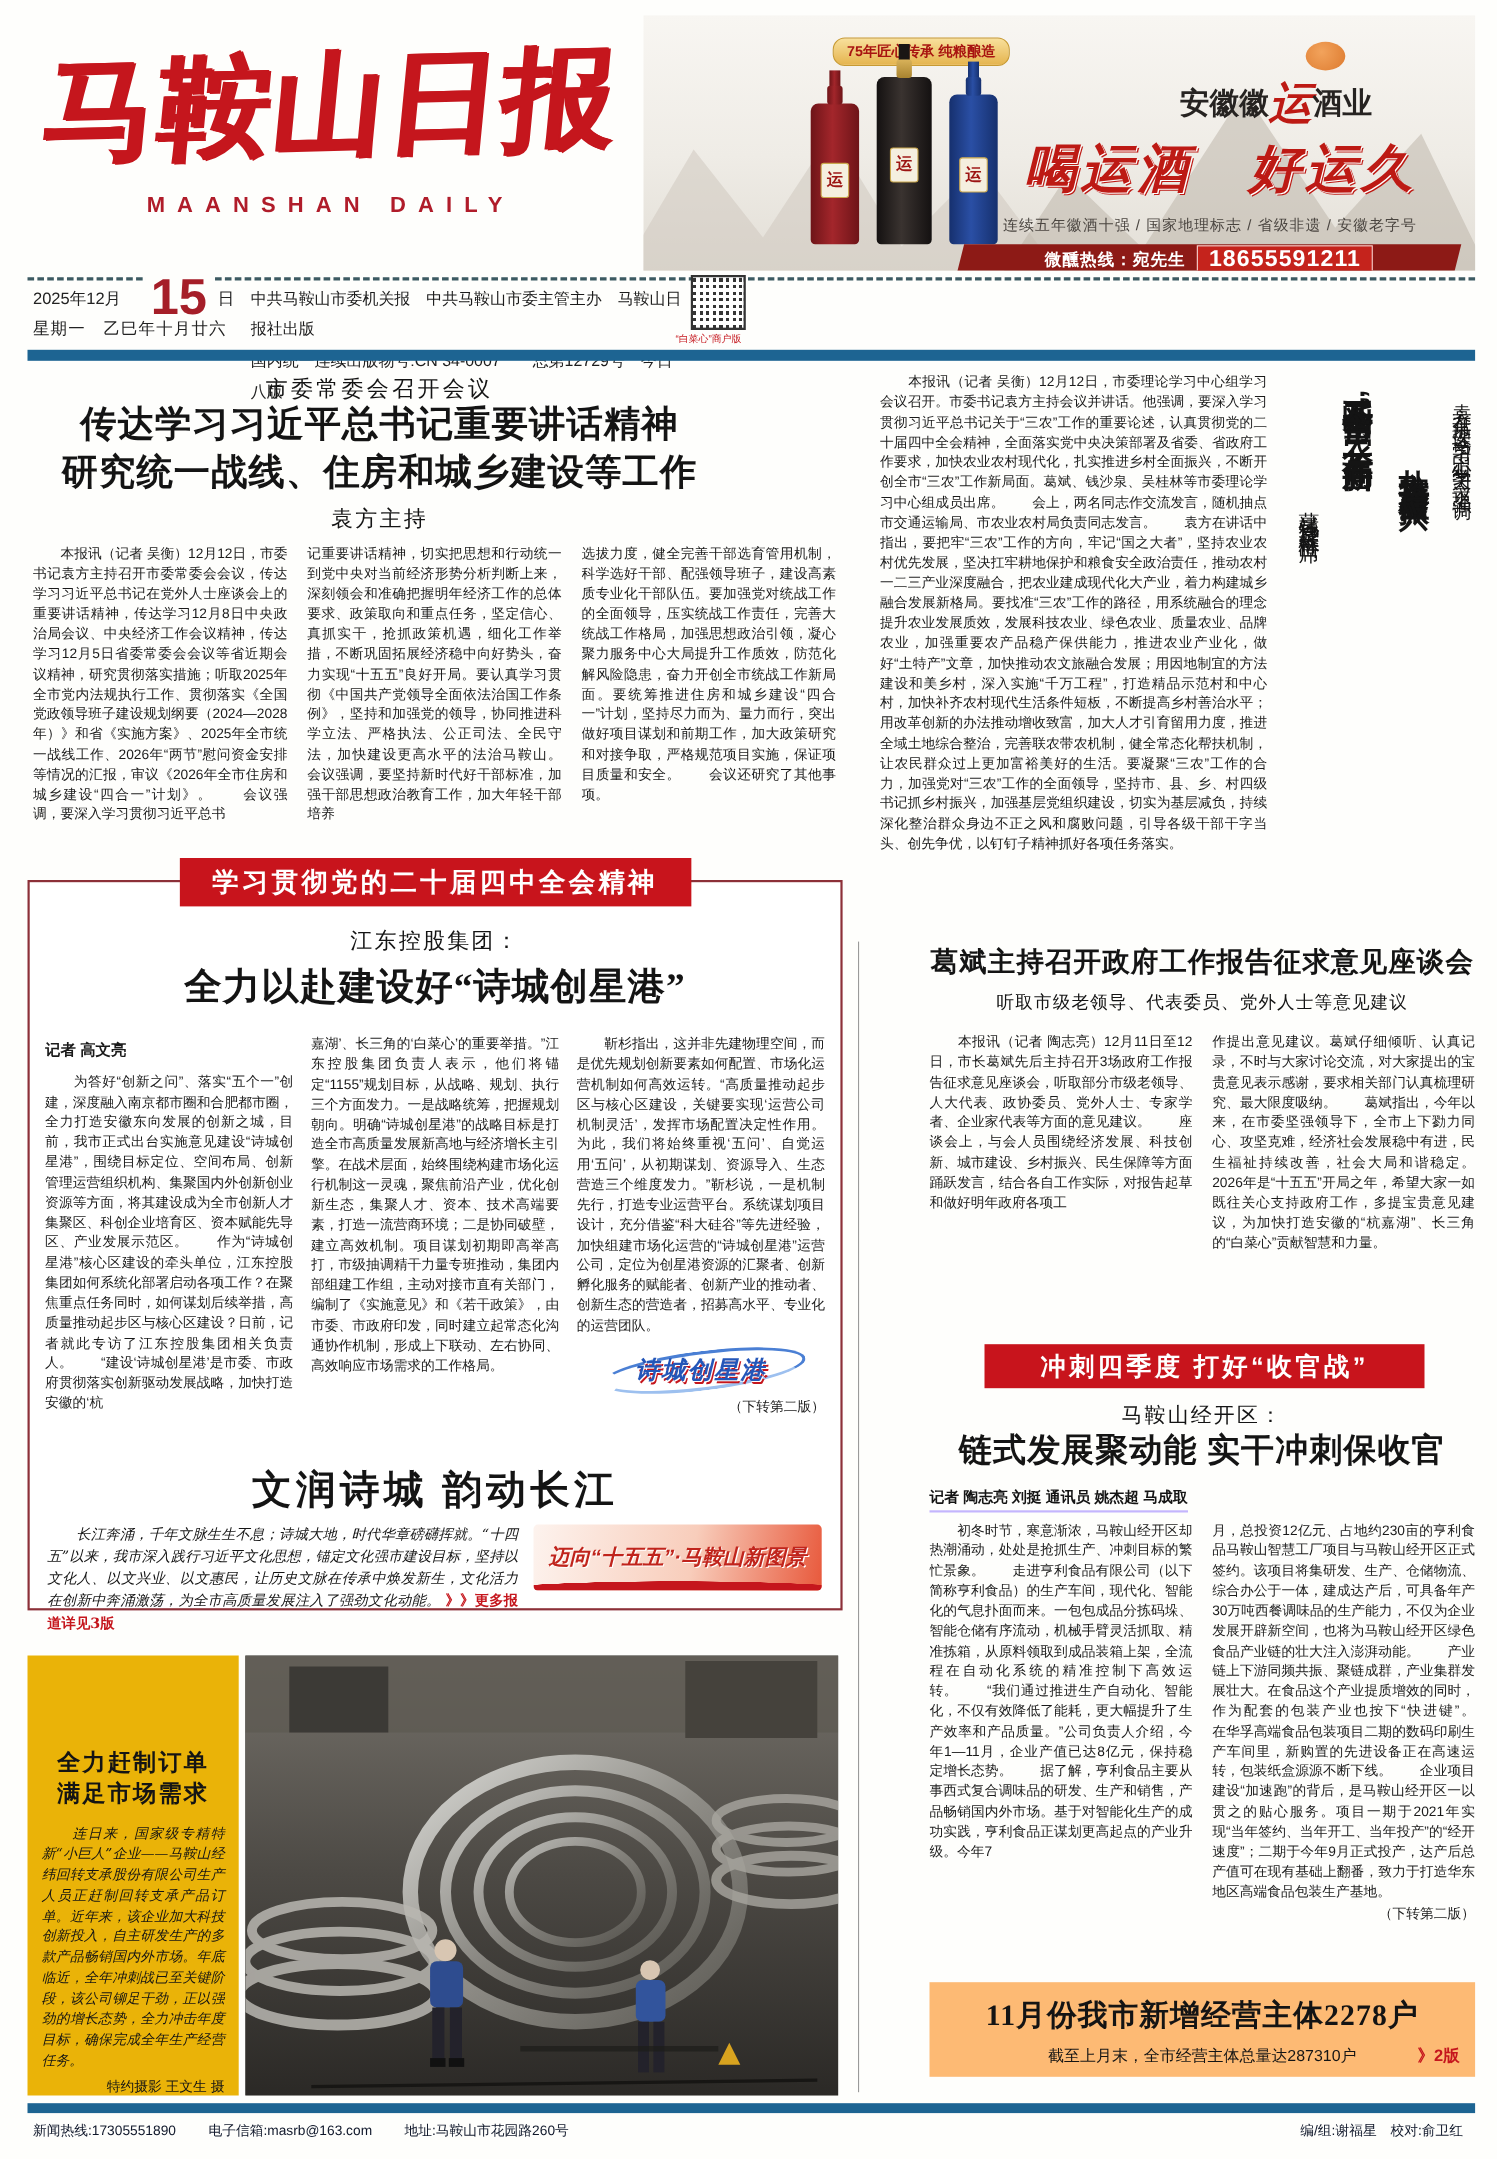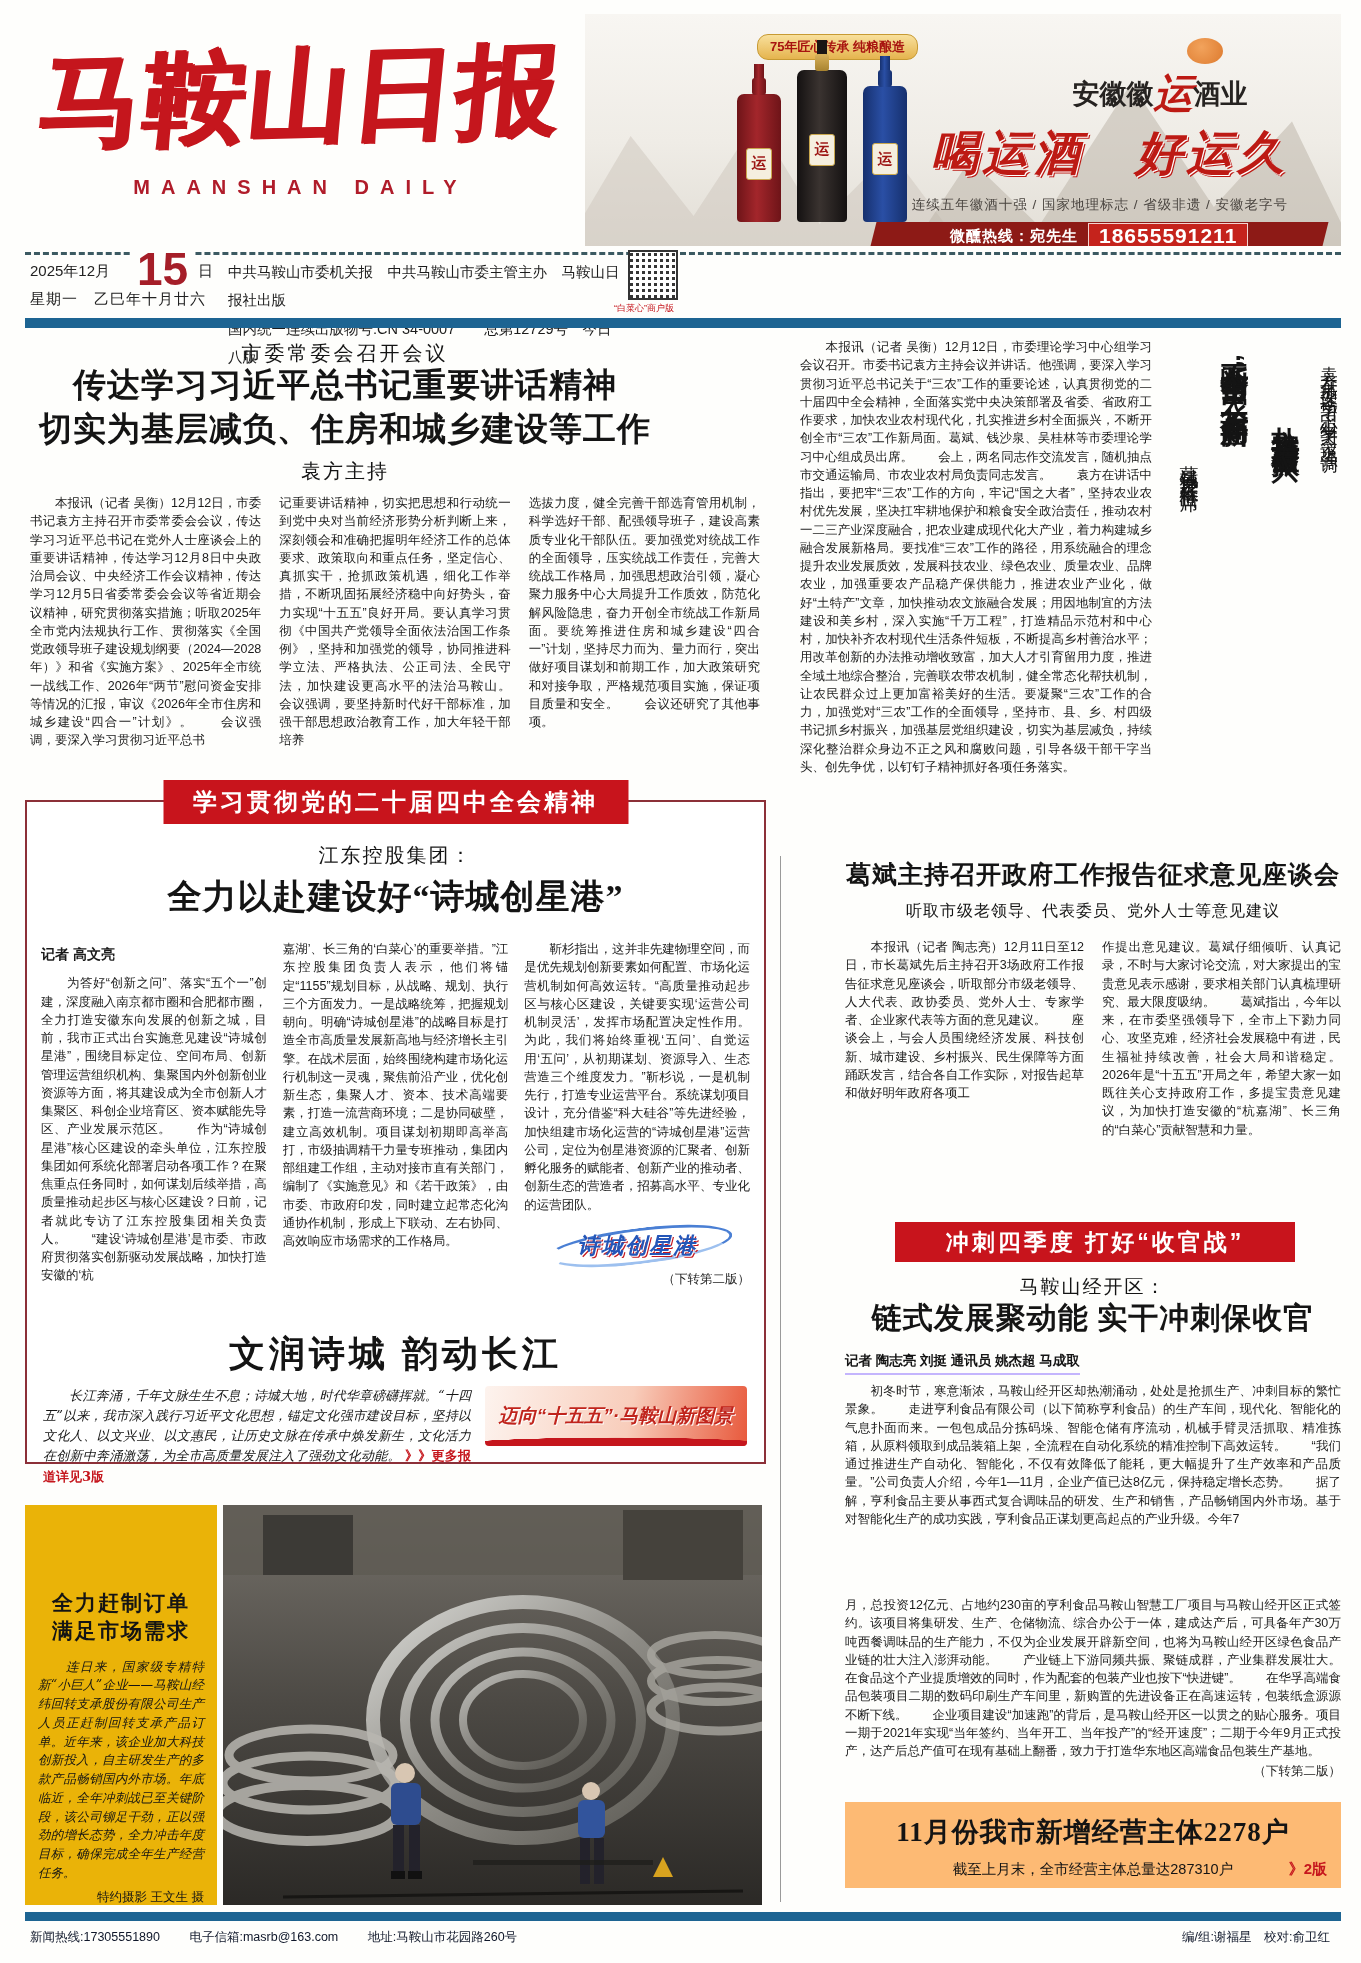--- a/index.html
+++ b/index.html
@@ -121,21 +121,21 @@
   .gb-head{text-align:center;font-weight:900;font-size:25px;letter-spacing:1px;}
   .gb-deck{text-align:center;font-size:16px;margin-top:10px;letter-spacing:1px;}
   .gb-body{margin-top:16px;height:238px;display:flex;gap:18px;overflow:hidden;}
   .gb-body>div{flex:1;overflow:hidden;}
 
   .sp-banner{left:895px;top:1222px;width:400px;height:40px;background:#c8141c;color:#fff;display:flex;align-items:center;justify-content:center;
       font-weight:900;font-size:23px;letter-spacing:3px;}
   .sp-kicker{left:845px;top:1274px;width:496px;font-size:19px;letter-spacing:2px;}
   .sp-head{left:845px;top:1298px;width:496px;font-weight:900;font-size:30px;letter-spacing:1px;}
   .sp-byline{left:845px;top:1352px;font-size:13.5px;font-weight:bold;border-bottom:2px solid #c4b5fd;padding-bottom:3px;}
-  .sp-body{left:845px;top:1382px;width:496px;height:410px;display:flex;gap:18px;overflow:hidden;flex-direction:column;}
+  .sp-body{left:845px;top:1382px;width:496px;height:410px;display:flex;gap:18px;overflow:hidden;}
   .sp-body>div{flex:1;overflow:hidden;}
   .sp-jump{text-align:right;margin-top:2px;}
 
   .brief{left:845px;top:1802px;width:496px;height:86px;background:#fdba74;box-sizing:border-box;padding-top:12px;}
   .brief-head{text-align:center;font-weight:900;font-size:27px;letter-spacing:1px;}
   .brief-row{position:relative;margin-top:10px;text-align:center;font-size:14.5px;}
   .brief-link{position:absolute;right:14px;top:0;color:#c5161d;font-weight:900;font-size:15px;}
 
   
   .fbar{left:25px;top:1912px;width:1316px;height:9px;background:#1d6492;}
@@ -192,21 +192,21 @@
   <div class="abs dl-center">
     <div>中共马鞍山市委机关报　中共马鞍山市委主管主办　马鞍山日报社出版</div>
     <div>国内统一连续出版物号:CN 34-0007　　总第12729号　今日八版</div>
   </div>
   <div class="abs qr"></div>
   <div class="abs qr-cap">“白菜心”商户版</div>
   <div class="abs bluebar"></div>
 
   <div class="abs ctr serif a1-kicker">市委常委会召开会议</div>
   <div class="abs ctr a1-h" style="top:364px;">传达学习习近平总书记重要讲话精神</div>
-  <div class="abs ctr a1-h" style="top:408px;">切实为基层减负、住房和城乡建设等工作</div>
+  <div class="abs ctr a1-h" style="top:408px;">研究统一战线、住房和城乡建设等工作</div>
   <div class="abs ctr serif a1-byline">袁方主持</div>
   <div class="abs a1-body body-txt just">
     <div>　　本报讯（记者 吴衡）12月12日，市委书记袁方主持召开市委常委会会议，传达学习习近平总书记在党外人士座谈会上的重要讲话精神，传达学习12月8日中央政治局会议、中央经济工作会议精神，传达学习12月5日省委常委会会议等省近期会议精神，研究贯彻落实措施；听取2025年全市党内法规执行工作、贯彻落实《全国党政领导班子建设规划纲要（2024—2028年）》和省《实施方案》、2025年全市统一战线工作、2026年“两节”慰问资金安排等情况的汇报，审议《2026年全市住房和城乡建设“四合一”计划》。　　会议强调，要深入学习贯彻习近平总书</div>
     <div>记重要讲话精神，切实把思想和行动统一到党中央对当前经济形势分析判断上来，深刻领会和准确把握明年经济工作的总体要求、政策取向和重点任务，坚定信心、真抓实干，抢抓政策机遇，细化工作举措，不断巩固拓展经济稳中向好势头，奋力实现“十五五”良好开局。要认真学习贯彻《中国共产党领导全面依法治国工作条例》，坚持和加强党的领导，协同推进科学立法、严格执法、公正司法、全民守法，加快建设更高水平的法治马鞍山。　　会议强调，要坚持新时代好干部标准，加强干部思想政治教育工作，加大年轻干部培养</div>
     <div>选拔力度，健全完善干部选育管用机制，科学选好干部、配强领导班子，建设高素质专业化干部队伍。要加强党对统战工作的全面领导，压实统战工作责任，完善大统战工作格局，加强思想政治引领，凝心聚力服务中心大局提升工作质效，防范化解风险隐患，奋力开创全市统战工作新局面。要统筹推进住房和城乡建设“四合一”计划，坚持尽力而为、量力而行，突出做好项目谋划和前期工作，加大政策研究和对接争取，严格规范项目实施，保证项目质量和安全。　　会议还研究了其他事项。</div>
   </div>
 
   <div class="abs fbox">
     <div class="f-banner">学习贯彻党的二十届四中全会精神</div>
     <div class="f-kicker serif">江东控股集团：</div>

